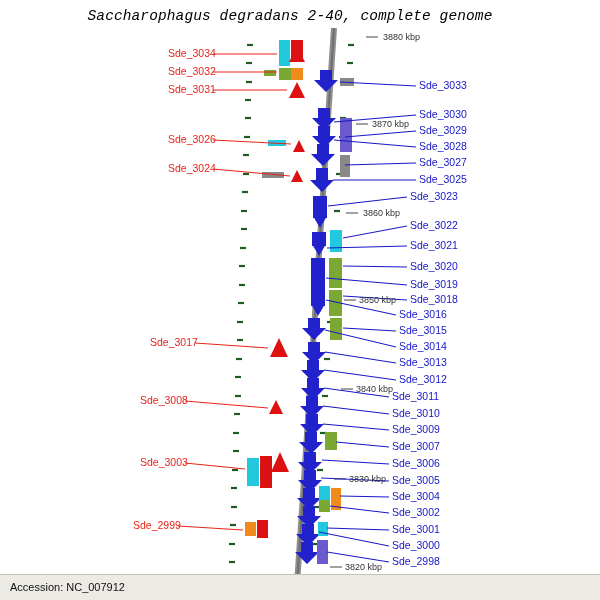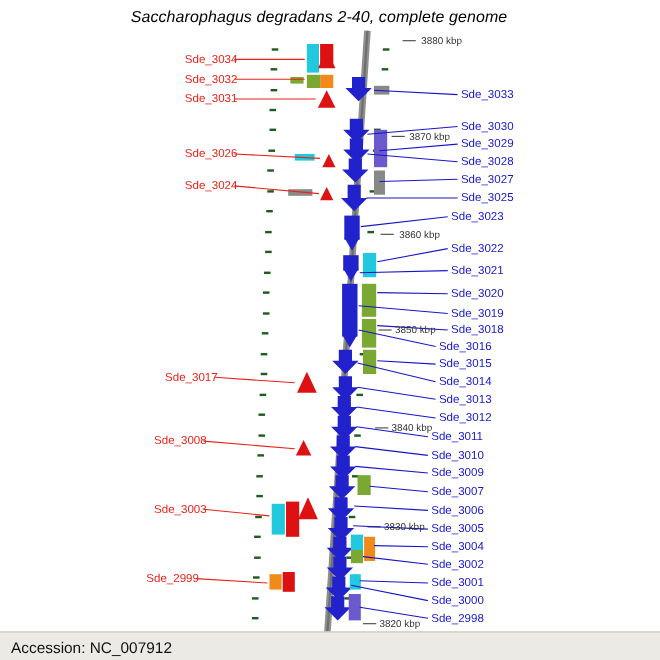--- a/index.html
+++ b/index.html
@@ -19,21 +19,21 @@
     left: 0; top: 0;
     width: 600px;
     height: 600px;
   }
   .title {
     position: absolute;
     left: 0;
     top: 8px;
     width: 580px;
     text-align: center;
-    font-family: Liberation Sans, sans-serif;
+    font-family: Liberation Mono, monospace;
     font-style: italic;
     font-size: 14.5px;
     color: #000000;
     letter-spacing: 0.1px;
   }
   svg.canvas {
     position: absolute;
     left: 0;
     top: 0;
     width: 600px;
@@ -46,21 +46,21 @@
     width: 600px;
     height: 26px;
     background: #eceae4;
     border-top: 1px solid #c8c4bc;
     box-sizing: border-box;
   }
   .footer .accession {
     position: absolute;
     left: 10px;
     top: 6px;
-    font-size: 14px;
+    font-size: 11px;
     color: #111111;
     text-align: center;
   }
   .footer .summary {
     position: absolute;
     left: 258px;
     top: 6px;
     font-size: 11.5px;
     color: #111111;
   }

